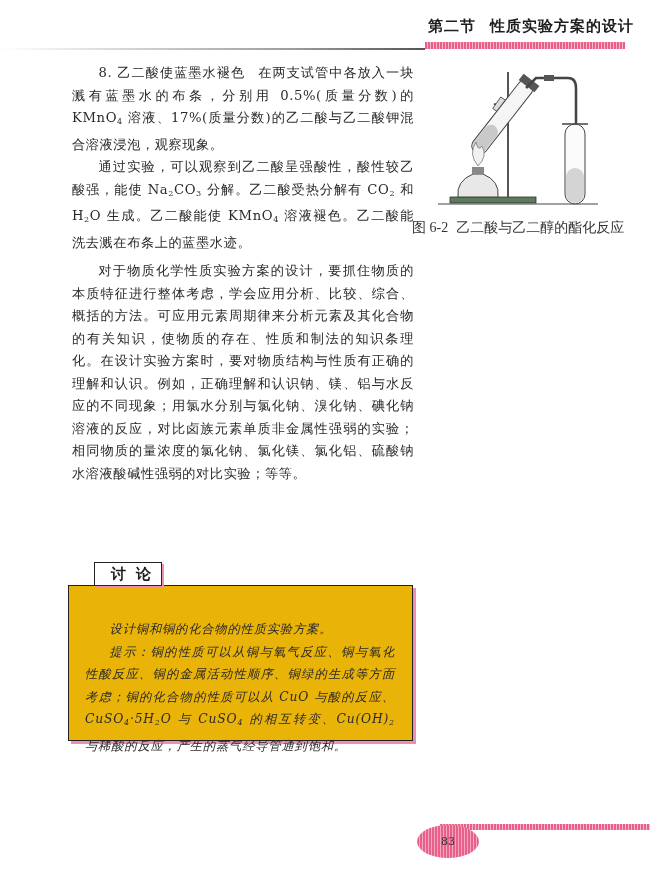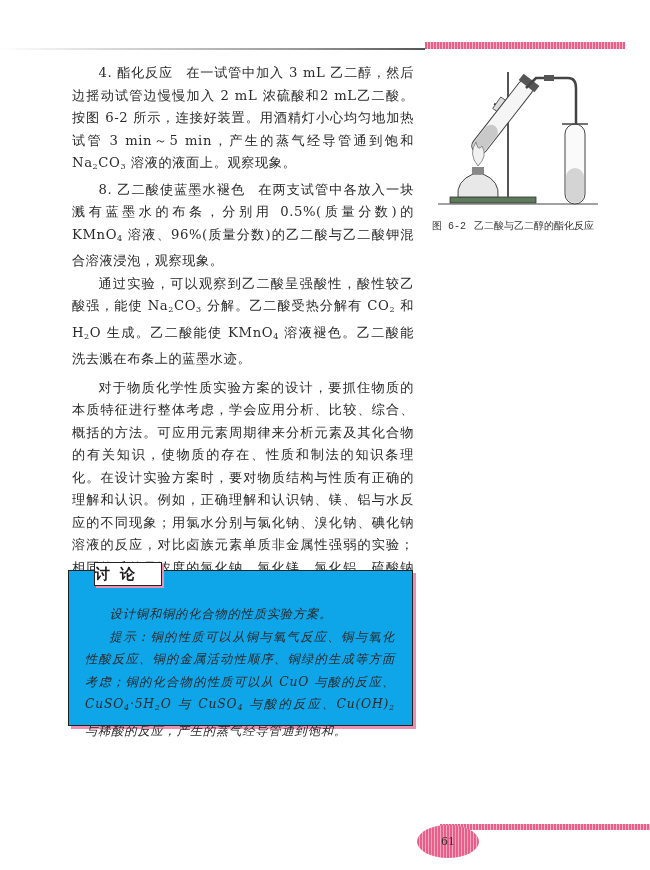--- a/index.html
+++ b/index.html
@@ -29,35 +29,35 @@
   .para {
     margin: 0; font-size: 13.2px; line-height: 22.5px; text-align: justify;
     text-indent: 2em; letter-spacing: 0.6px;
   }
   .para + .para { margin-top: 0; }
   .para .lead { font-weight: normal; margin-right: 1em; }
   .sub { font-size: 8px; vertical-align: -2px; }
 
   .figure { position: absolute; left: 428px; top: 66px; width: 180px; height: 180px; }
   .fig-caption {
-    position: absolute; left: 432px; top: 219px; font-size: 10px; color: #333;
-    font-family: Liberation Mono, monospace; white-space: nowrap;
+    position: absolute; left: 412px; top: 219px; font-size: 14px; color: #333;
+    font-family: Liberation Serif, serif; white-space: nowrap;
   }
   .fig-caption .fig-no { margin-right: 8px; }
 
   .discussion { position: absolute; left: 68px; top: 562px; width: 345px; height: 170px; }
   .disc-box {
-    position: absolute; left: 0; top: 8px; width: 343px; height: 154px;
-    border: 1.5px solid #222; box-shadow: 3px 3px 0 #ec8fb0; background: #0ea5e9;
+    position: absolute; left: 0; top: 23px; width: 343px; height: 154px;
+    border: 1.5px solid #222; box-shadow: 3px 3px 0 #ec8fb0; background: #eab308;
   }
   .disc-tab {
     position: absolute; left: 26px; top: 0px; width: 66px; height: 22px; background: #fff;
     border: 1.5px solid #222; box-shadow: 2px 2px 0 #ec8fb0;
     font-family: "DejaVu Sans", "Liberation Sans", sans-serif; font-size: 15px; font-weight: bold;
-    text-align: left; line-height: 22px; letter-spacing: 10px; color: #1e1e1e;
+    text-align: right; line-height: 22px; letter-spacing: 10px; color: #1e1e1e;
   }
   .disc-content { position: absolute; left: 16px; top: 32px; width: 310px; }
   .disc-para {
     margin: 0; font-size: 12.3px; line-height: 22.5px; text-indent: 2em; text-align: justify;
     letter-spacing: 0.8px; font-family: "DejaVu Serif", "Liberation Serif", serif; font-style: italic;
   }
 
   .footer-stripe {
     position: absolute; left: 440px; top: 824px; width: 210px; height: 6px;
     background: repeating-linear-gradient(90deg, #e8608a 0 2px, #f7b8cc 2px 3px);
@@ -65,30 +65,30 @@
   .page-badge {
     position: absolute; left: 417px; top: 825px; width: 62px; height: 33px; border-radius: 50%;
     background: repeating-linear-gradient(90deg, #e8608a 0 2px, #f4a8c0 2px 3px);
     text-align: center; line-height: 33px; font-size: 11px; color: #333;
   }
 </style>
 </head>
 <body>
 
 <div class="header">
+  <div class="header-title">
+    <span>第二节</span><span class="gap"></span><span>性质实验方案的设计</span>
+  </div>
   <div class="header-stripe"></div>
   <div class="header-rule"></div>
 </div>
 
 <div class="main">
   <p class="para">
-    <span class="lead">4. 酯化反应</span><span>在一试管中加入 3 mL 乙二醇，然后边摇动试管边慢慢加入 2 mL 浓硫酸和2 mL乙二酸。按图 6-2 所示，连接好装置。用酒精灯小心均匀地加热试管 3 min～5 min，产生的蒸气经导管通到饱和 Na</span><span class="sub">2</span><span>CO</span><span class="sub">3</span><span> 溶液的液面上。观察现象。</span>
-  </p>
-  <p class="para">
-    <span class="lead">8. 乙二酸使蓝墨水褪色</span><span>在两支试管中各放入一块溅有蓝墨水的布条，分别用 0.5%(质量分数)的 KMnO</span><span class="sub">4</span><span> 溶液、96%(质量分数)的乙二酸与乙二酸钾混合溶液浸泡，观察现象。</span>
+    <span class="lead">8. 乙二酸使蓝墨水褪色</span><span>在两支试管中各放入一块溅有蓝墨水的布条，分别用 0.5%(质量分数)的 KMnO</span><span class="sub">4</span><span> 溶液、17%(质量分数)的乙二酸与乙二酸钾混合溶液浸泡，观察现象。</span>
   </p>
   <p class="para" style="">
     <span>通过实验，可以观察到乙二酸呈强酸性，酸性较乙酸强，能使 Na</span><span class="sub">2</span><span>CO</span><span class="sub">3</span><span> 分解。乙二酸受热分解有 CO</span><span class="sub">2</span><span> 和 H</span><span class="sub">2</span><span>O 生成。乙二酸能使 KMnO</span><span class="sub">4</span><span> 溶液褪色。乙二酸能洗去溅在布条上的蓝墨水迹。</span>
   </p>
   <p class="para" style="margin-top:6px;">
     <span>对于物质化学性质实验方案的设计，要抓住物质的本质特征进行整体考虑，学会应用分析、比较、综合、概括的方法。可应用元素周期律来分析元素及其化合物的有关知识，使物质的存在、性质和制法的知识条理化。在设计实验方案时，要对物质结构与性质有正确的理解和认识。例如，正确理解和认识钠、镁、铝与水反应的不同现象；用氯水分别与氯化钠、溴化钠、碘化钠溶液的反应，对比卤族元素单质非金属性强弱的实验；相同物质的量浓度的氯化钠、氯化镁、氯化铝、硫酸钠水溶液酸碱性强弱的对比实验；等等。</span>
   </p>
 </div>
 
 <div class="figure">
@@ -123,23 +123,23 @@
 </div>
 <div class="fig-caption">
   <span class="fig-no">图 6-2</span><span>乙二酸与乙二醇的酯化反应</span>
 </div>
 
 <div class="discussion">
   <div class="disc-box">
     <div class="disc-content">
       <p class="disc-para"><span>设计铜和铜的化合物的性质实验方案。</span></p>
       <p class="disc-para">
-        <span>提示：铜的性质可以从铜与氧气反应、铜与氧化性酸反应、铜的金属活动性顺序、铜绿的生成等方面考虑；铜的化合物的性质可以从 CuO 与酸的反应、CuSO</span><span class="sub">4</span><span>·5H</span><span class="sub">2</span><span>O 与 CuSO</span><span class="sub">4</span><span> 与酸的反应、Cu(OH)</span><span class="sub">2</span><span> 与稀酸的反应，产生的蒸气经导管通到饱和。</span>
+        <span>提示：铜的性质可以从铜与氧气反应、铜与氧化性酸反应、铜的金属活动性顺序、铜绿的生成等方面考虑；铜的化合物的性质可以从 CuO 与酸的反应、CuSO</span><span class="sub">4</span><span>·5H</span><span class="sub">2</span><span>O 与 CuSO</span><span class="sub">4</span><span> 的相互转变、Cu(OH)</span><span class="sub">2</span><span> 与稀酸的反应，产生的蒸气经导管通到饱和。</span>
       </p>
     </div>
   </div>
   <div class="disc-tab">讨论</div>
 </div>
 
 <div class="footer-stripe"></div>
 <div class="page-badge">
-  <span>61</span>
+  <span>83</span>
 </div>
 
 </body></html>

